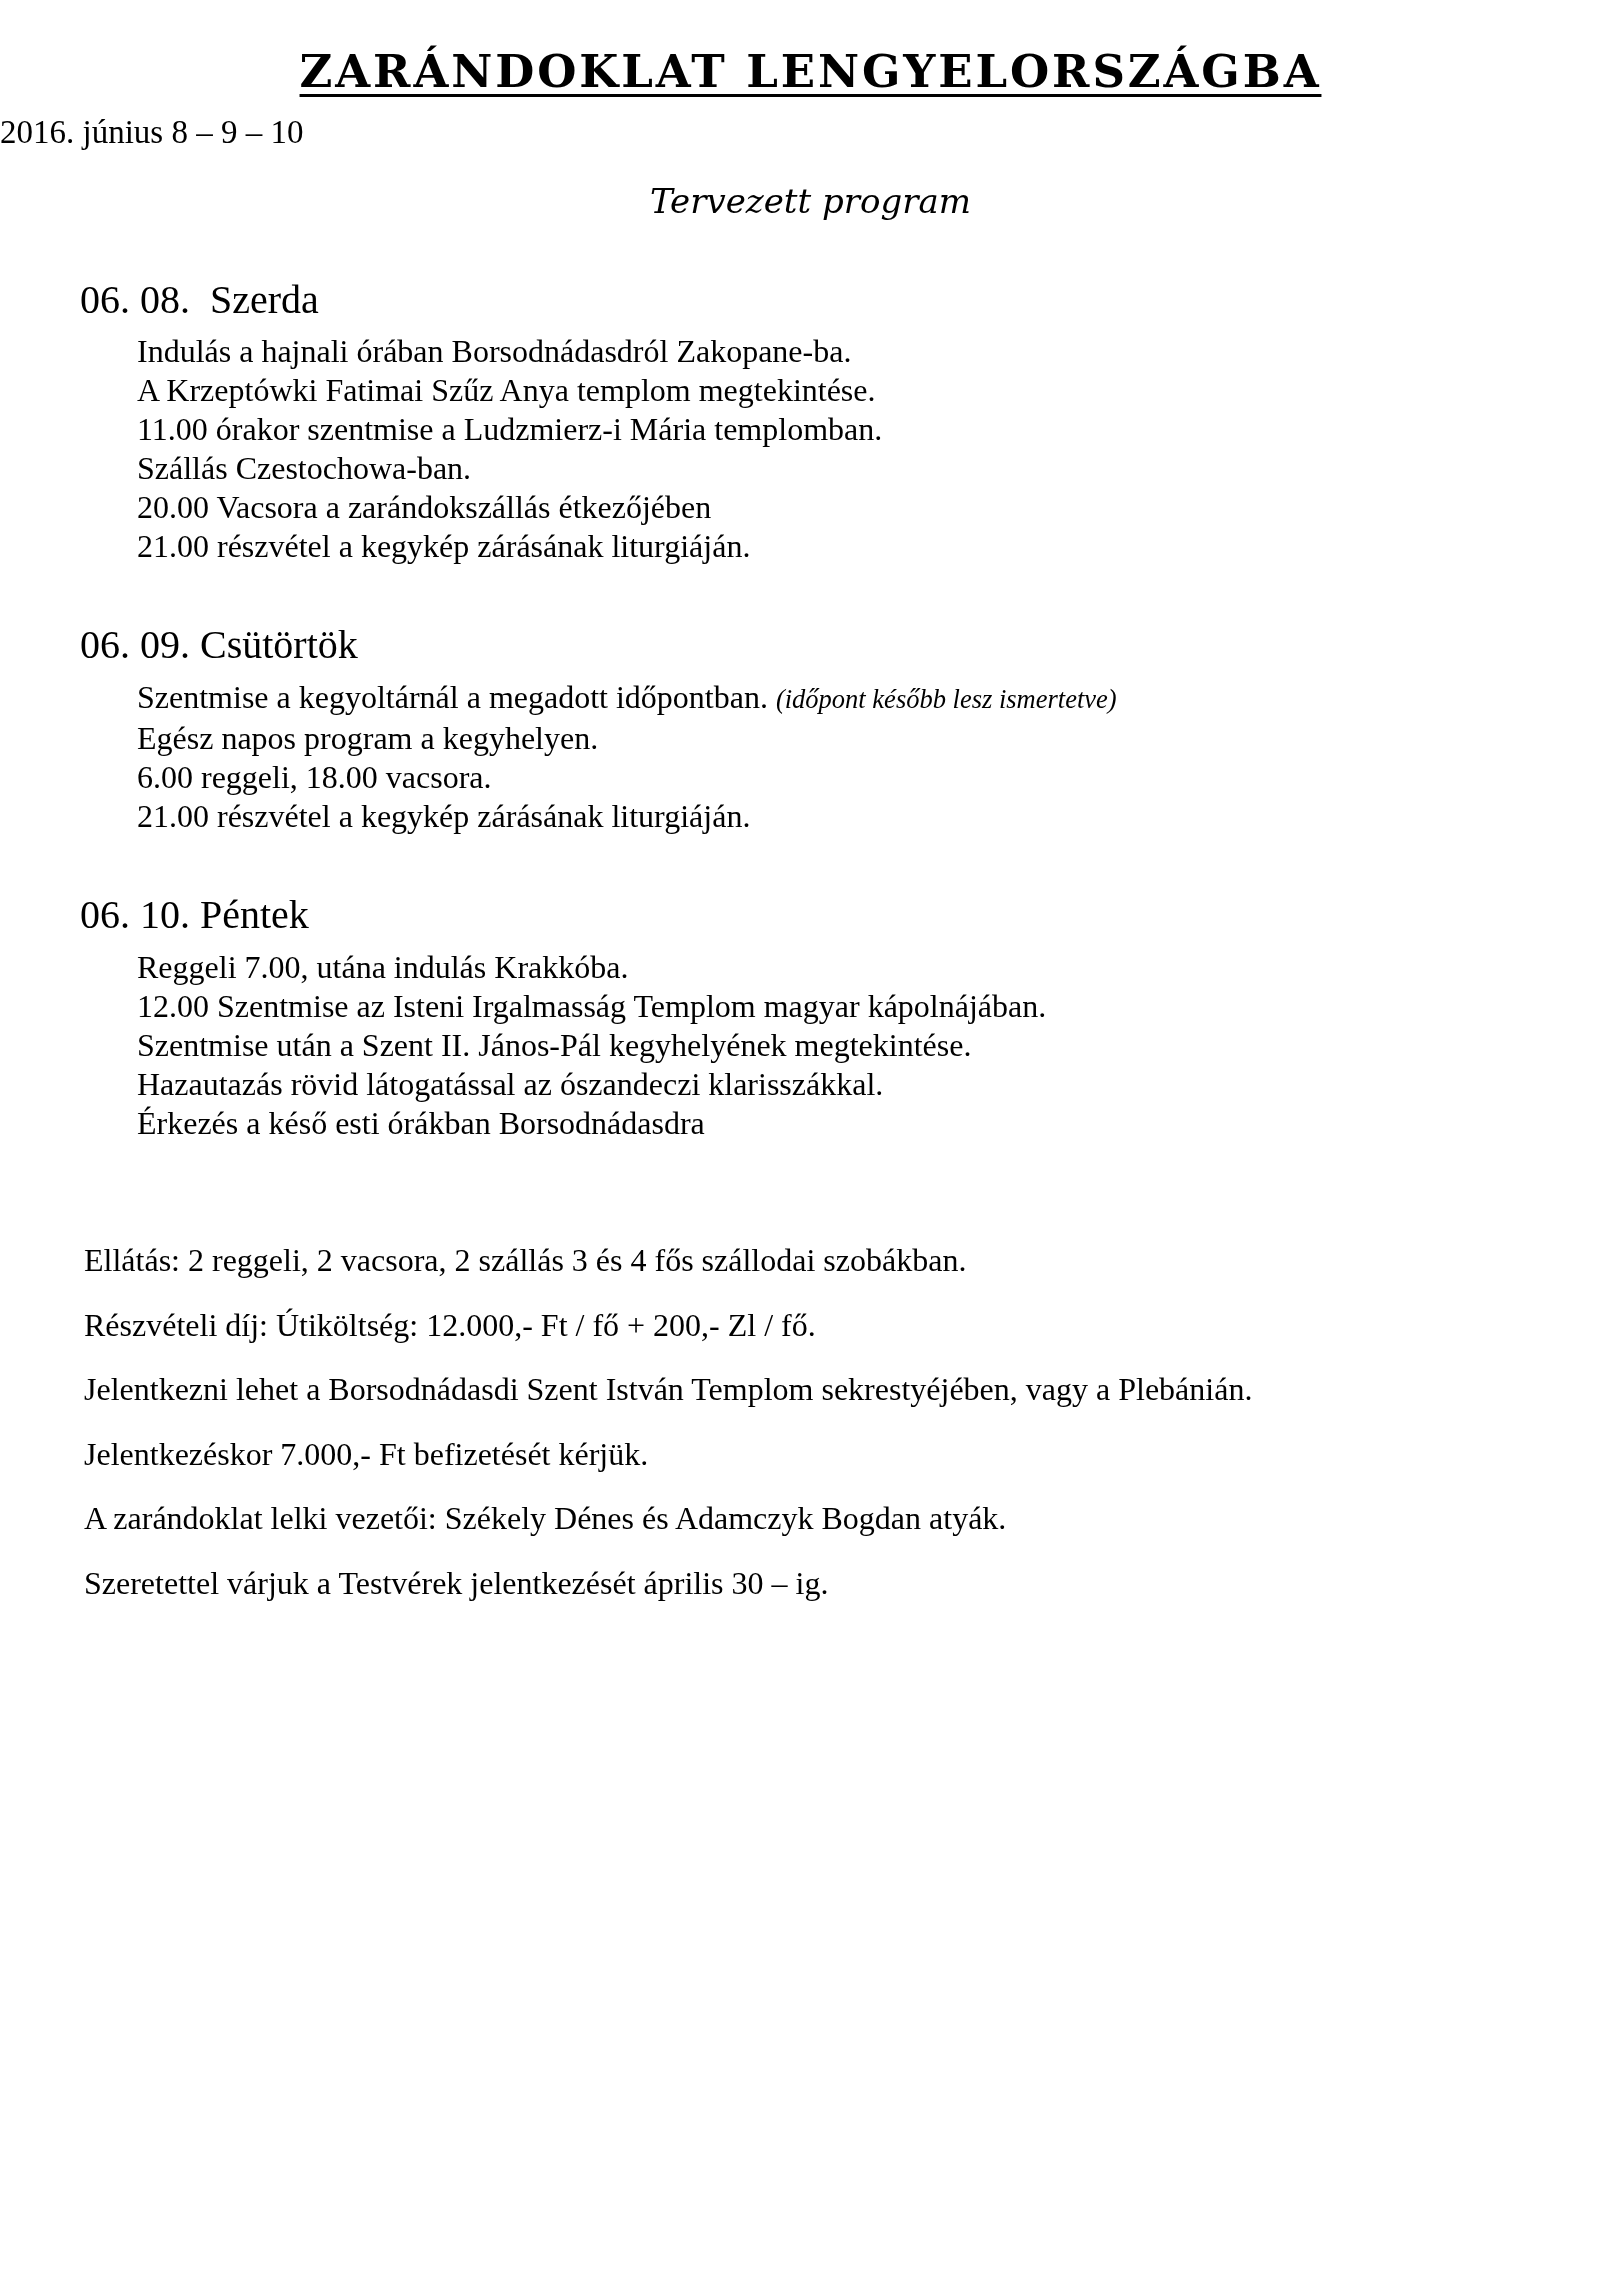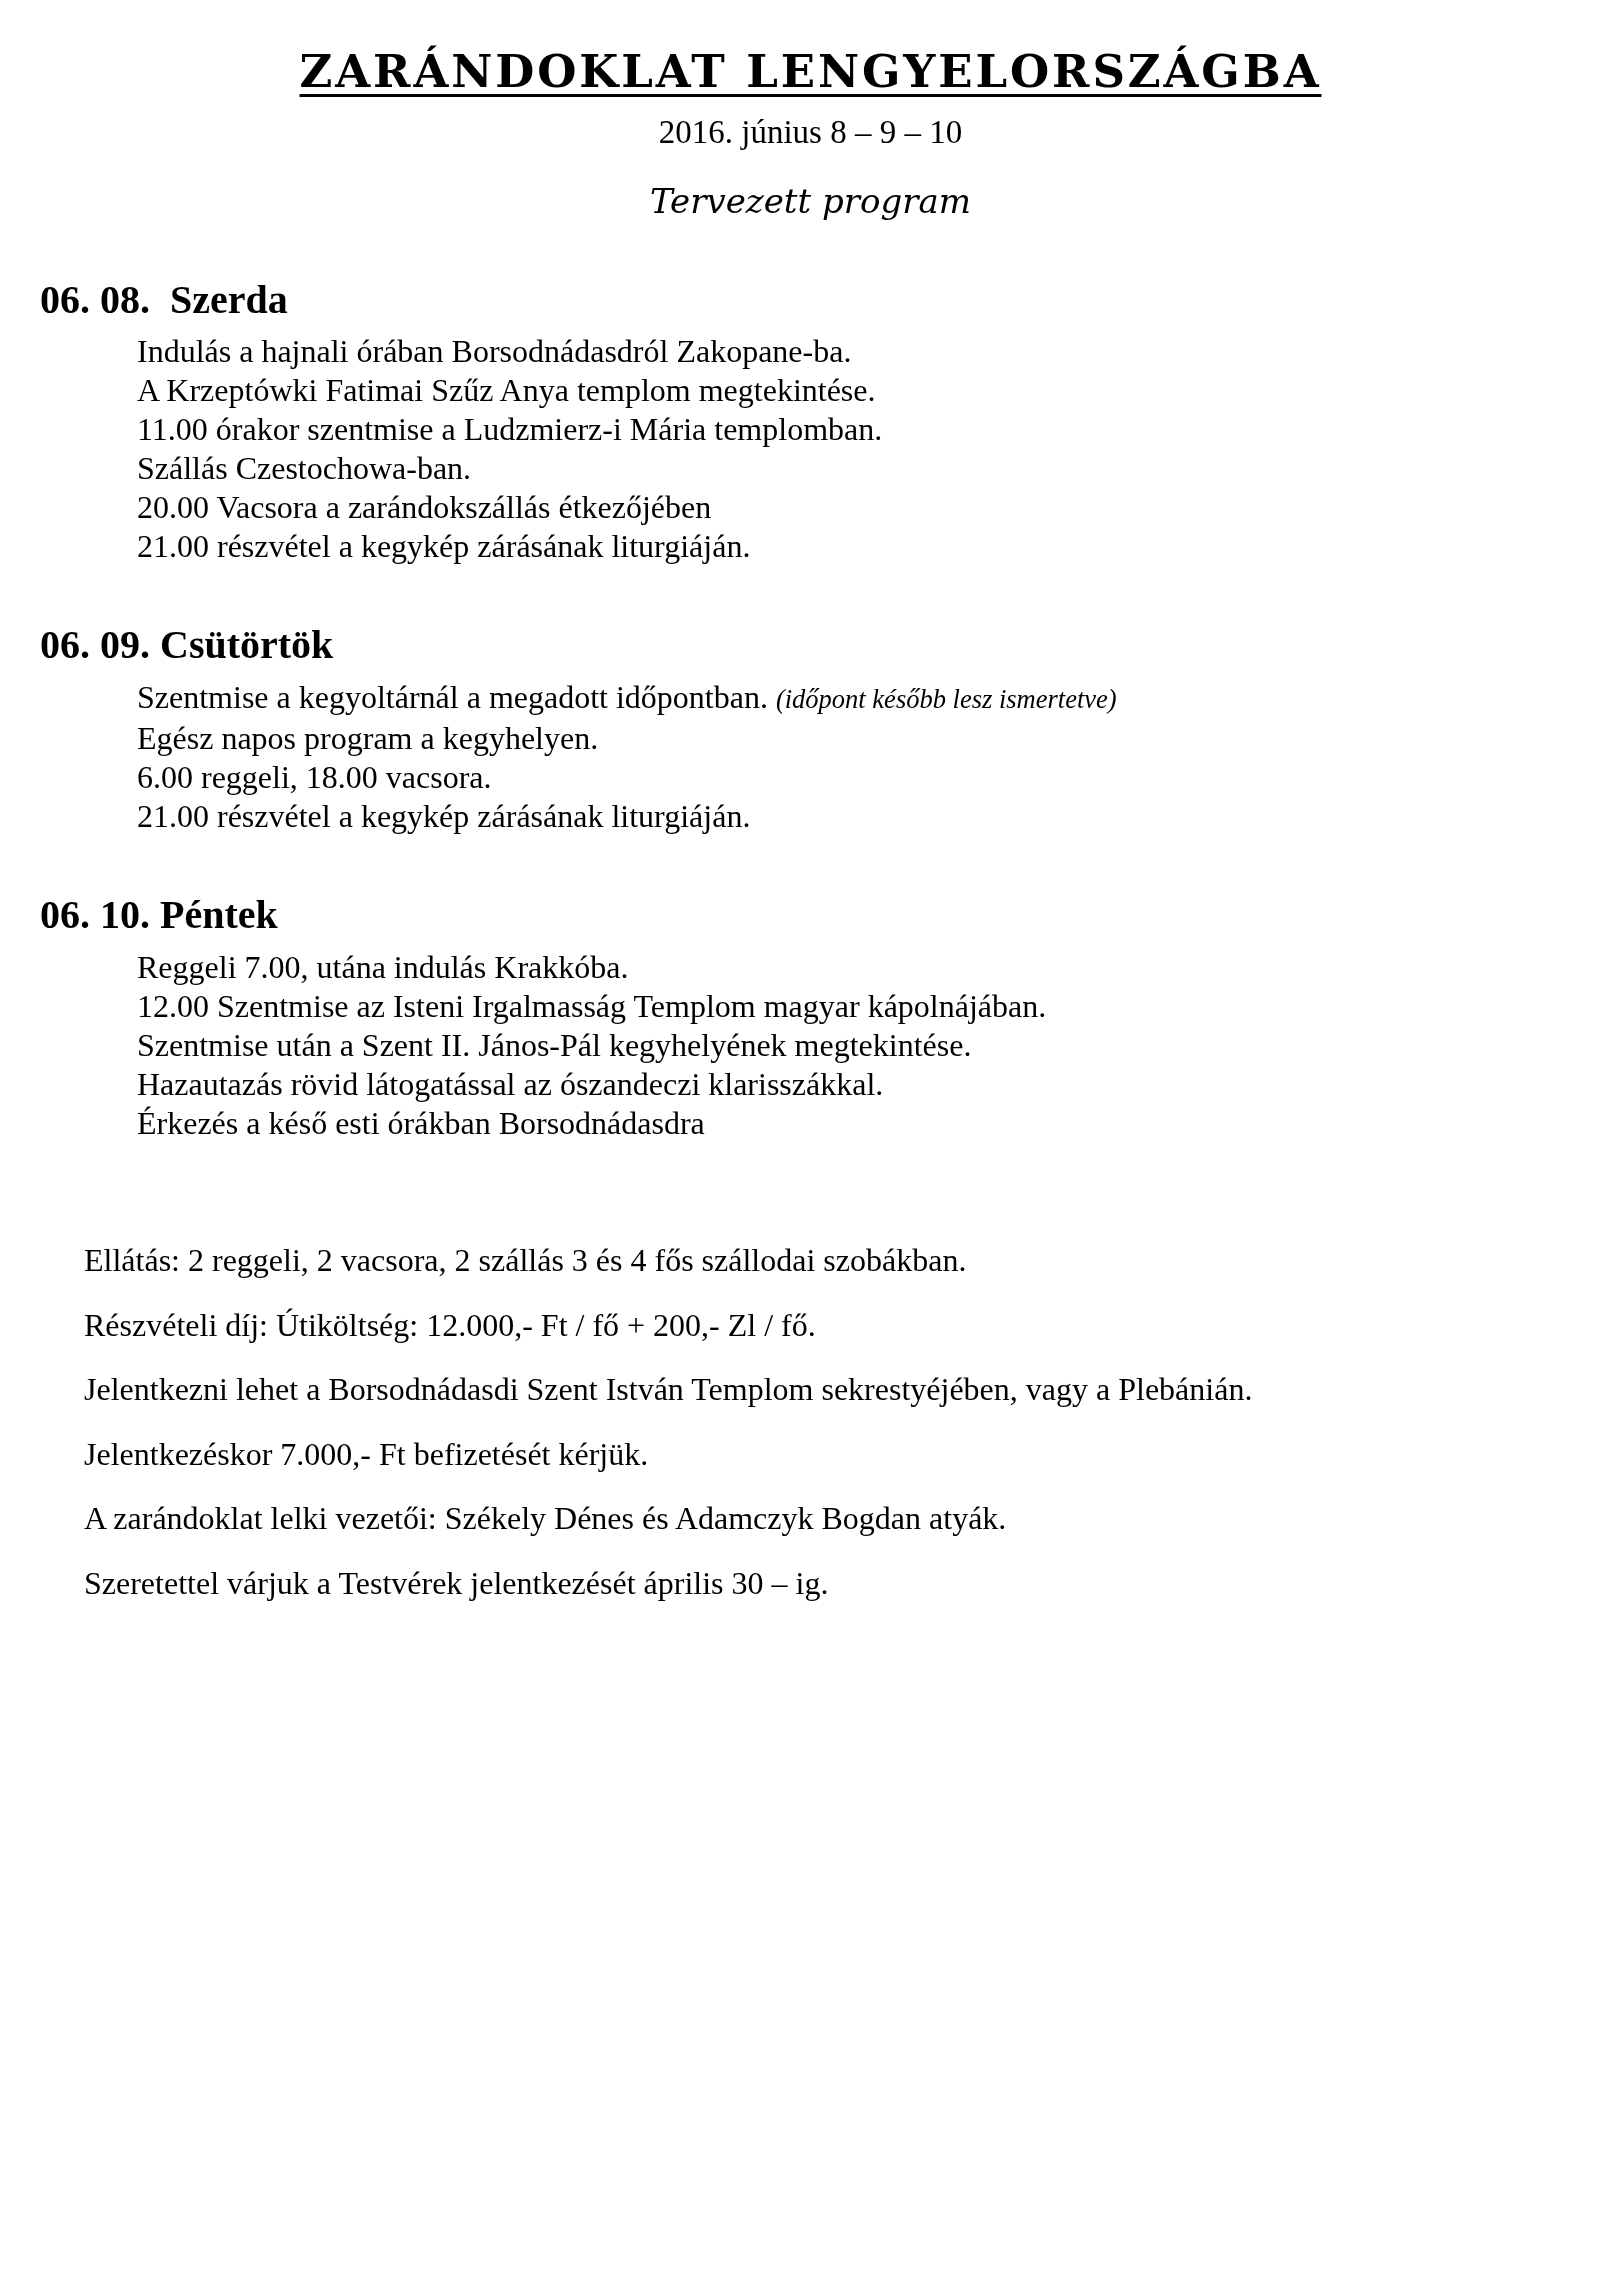--- a/index.html
+++ b/index.html
@@ -25,39 +25,38 @@
     font-size: 45px;
     font-weight: bold;
     letter-spacing: 2.9px;
     text-decoration: underline;
     text-decoration-thickness: 2.9px;
     text-underline-offset: 6.9px;
     white-space: pre-wrap;
   }
   .doc-subtitle {
     margin-top: 15.7px;
-    text-align: center;
     font-size: 33px;
     white-space: pre-wrap;
   }
   .program-label {
     margin-top: 30px;
     text-align: center;
     font-size: 34px;
     font-style: italic;
     font-family: "DejaVu Serif", "Liberation Serif", serif;
   }
   .program-section {
     margin-top: 55px;
   }
   .section-heading {
     margin: 0 0 9.8px 0;
-    padding-left: 40px;
+    padding-left: 80px;
     font-size: 40px;
-    font-weight: bold;
+    font-weight: normal;
     white-space: pre-wrap;
   }
   .section-line {
     padding-left: 137px;
     padding-right: 26px;
     font-size: 32px;
     line-height: 39px;
     white-space: pre-wrap;
   }
   .line-note {

